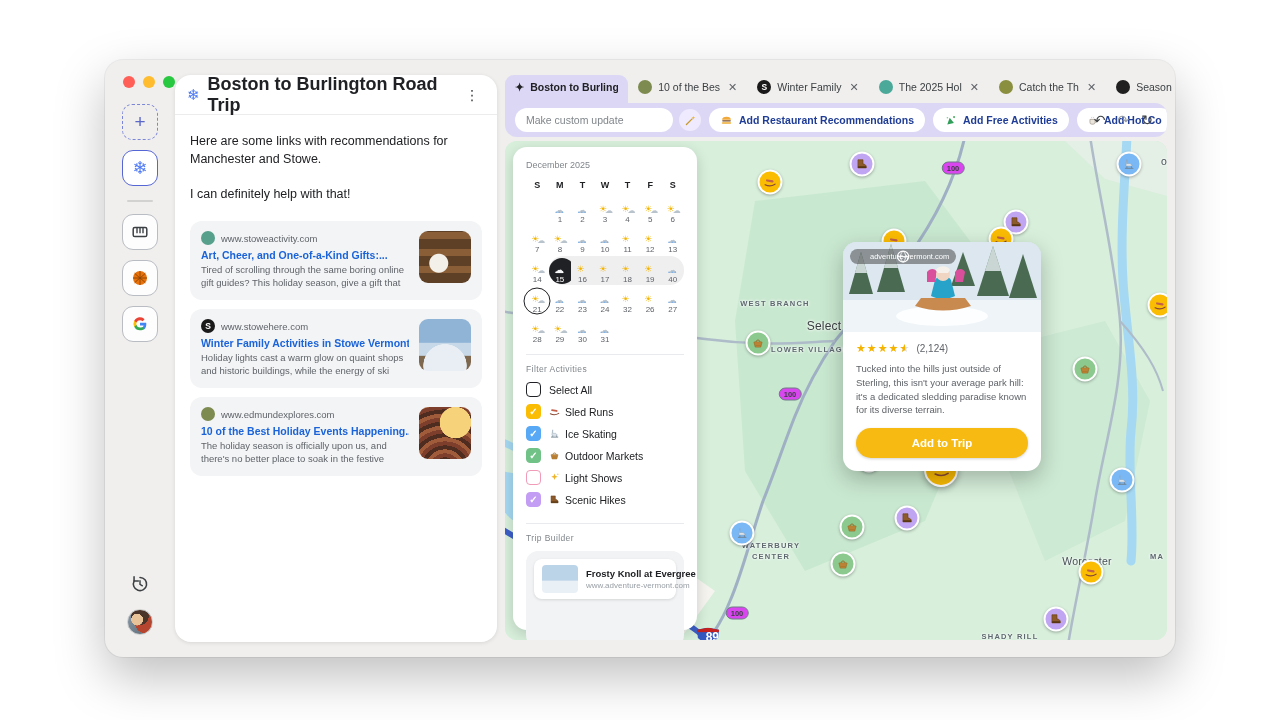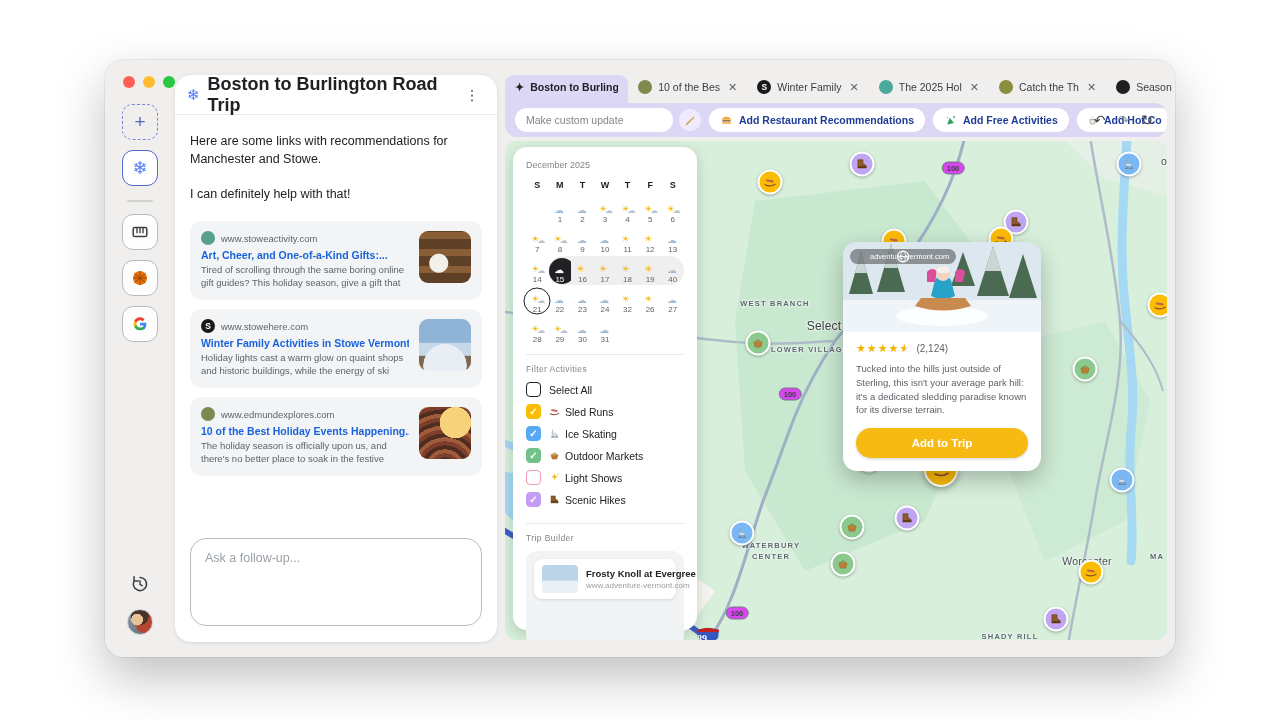--- a/index.html
+++ b/index.html
@@ -94,22 +94,22 @@
   
   .map { margin-top:4px; flex:1; border-radius:12px; background:#d7efdb; position:relative; overflow:hidden; }
   .map svg.base { position:absolute; inset:0; }
   .maplabel { position:absolute; transform:translate(-50%,-50%); color:#5d686f; font-size:7.5px; font-weight:bold;
     letter-spacing:1.2px; text-shadow:0 0 3px #fff,0 0 3px #fff; white-space:pre; text-align:center; line-height:1.5;}
   .maplabel.town { font-size:12px; letter-spacing:.2px; color:#3c4043; font-weight:500; }
   .maplabel.town2 { font-size:10.5px; letter-spacing:.2px; color:#474f56; font-weight:500; }
   .shield { position:absolute; transform:translate(-50%,-50%); background:#d946ef; border:1.4px solid #6f7b85;
     border-radius:8px; font-size:7.5px; font-weight:bold; color:#3c4043; padding:1px 4px; }
   .ishield { position:absolute; transform:translate(-50%,-50%); width:22px; height:19px; background:#3457c0;
-    clip-path:polygon(0 12%,50% 0,100% 12%,96% 55%,50% 100%,4% 55%); color:#fff; font-size:10px; font-weight:bold;
-    display:flex; align-items:flex-end; justify-content:flex-start; padding-bottom:3px;font-family:Liberation Serif, serif; }
+    clip-path:polygon(0 12%,50% 0,100% 12%,96% 55%,50% 100%,4% 55%); color:#fff; font-size:12px; font-weight:bold;
+    display:flex; align-items:flex-end; justify-content:flex-end; padding-bottom:3px; }
   .ishield::before { content:""; position:absolute; top:0; left:0; right:0; height:5px; background:#c5221f;
     clip-path:polygon(0 40%,50% 0,100% 40%,100% 100%,0 100%); }
   .marker { position:absolute; transform:translate(-50%,-50%); width:25px; height:25px; border-radius:50%;
     border:2px solid #fff; box-shadow:0 1px 3px rgba(0,0,0,.3); display:flex; align-items:center; justify-content:center; }
   .marker.big { width:34px; height:34px; box-shadow:0 2px 6px rgba(0,0,0,.35); z-index:5; }
   .marker .svgi { width:13px; height:13px; }
   .marker.big .svgi { width:17px; height:17px; }
 
   
   .panel { position:absolute; left:8px; top:6px; width:184px; bottom:10px; background:#fff; border-radius:14px;
@@ -263,21 +263,20 @@
          <span class="lcard-url">www.edmundexplores.com</span>
               </div>
        <div class="lcard-title">10 of the Best Holiday Events Happening...</div>
        <div class="lcard-desc">The holiday season is officially upon us, and there's no better place to soak in the festive atmosphere...</div>
      </div>
      <div class="thumb market"></div>
    </div>
         </div>
 
     </div>
-    <div class="chat-input">Ask a follow-up...</div>
   </div>
 
   <div class="main">
     <div class="tabstrip" id="tabstrip">
         <div class="tab active">
   <span class="tab-sparkle">✦</span>
   <span class="tlabel">Boston to Burling</span>
         </div>
         <div class="tab">
     <span class="favicon" style="background:#7d8b50"></span>

